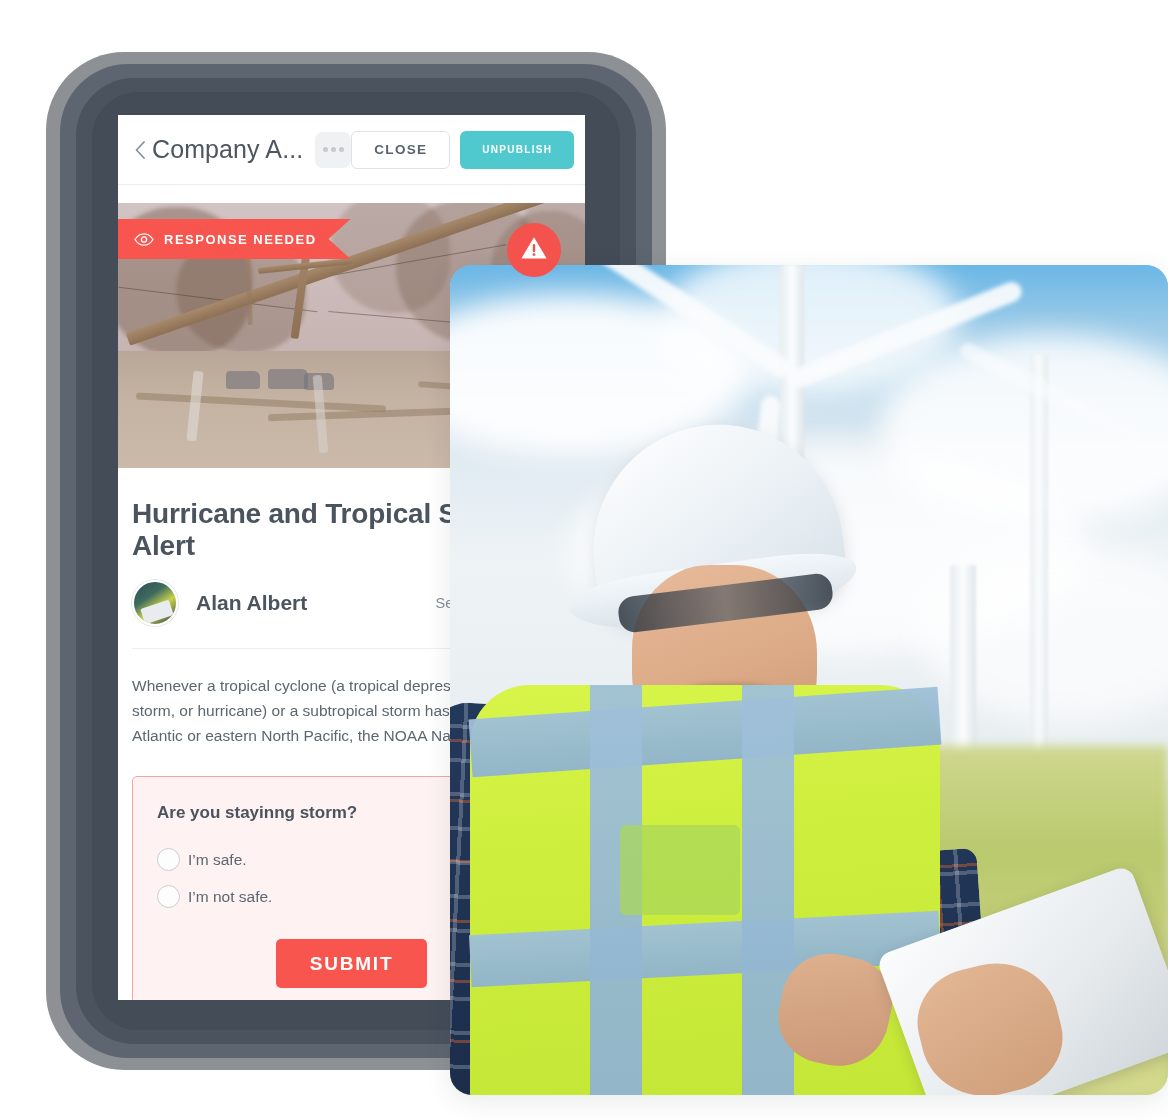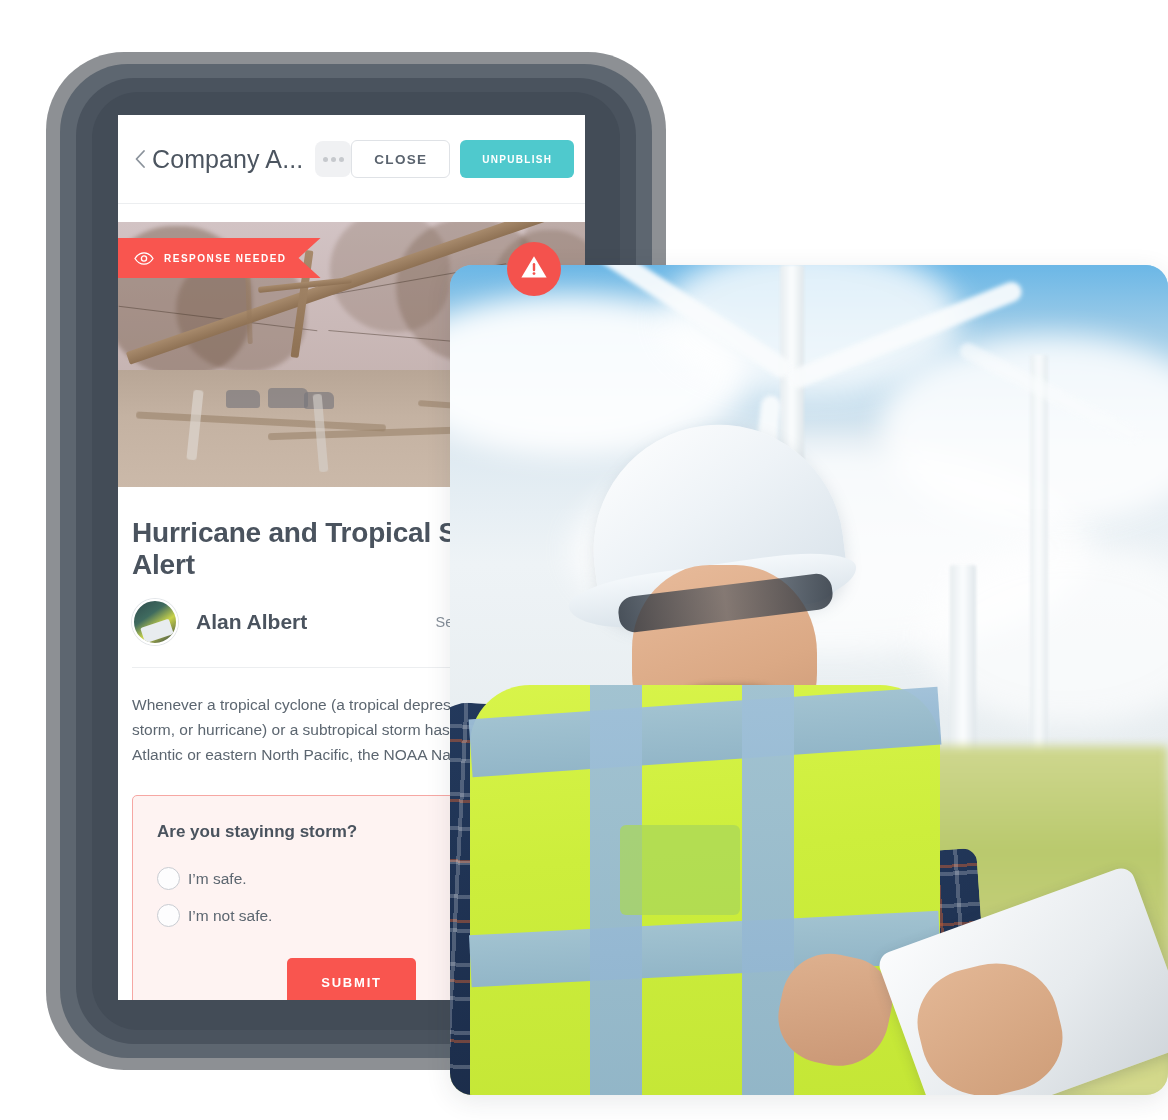--- a/index.html
+++ b/index.html
@@ -40,21 +40,21 @@
   
   .screen {
     position: absolute; left: 118px; top: 115px;
     width: 467px; height: 885px;
     background: #ffffff;
     overflow: hidden;
   }
 
   
   .app-header {
-    height: 89px; width: 100%;
+    height: 70px; width: 100%;
     display: flex; align-items: center;
     padding: 0 14px 0 16px;
     background: #ffffff;
     border-bottom: 1px solid #eceef0;
   }
   .back-chevron {
     width: 20px; height: 28px;
     display: flex; align-items: center; justify-content: center;
     margin-right: 6px; cursor: pointer;
   }
@@ -126,21 +126,21 @@
   
   .ribbon {
     position: absolute; left: 0; top: 16px; height: 40px;
     padding: 0 34px 0 16px;
     background: #f9554f; color: #fff;
     display: flex; align-items: center; gap: 10px;
     clip-path: polygon(0 0, 100% 0, calc(100% - 22px) 50%, 100% 100%, 0 100%);
     z-index: 3;
   }
   .ribbon-text {
-    font-size: 10px; font-weight: 700; letter-spacing: 1.5px;
+    font-size: 13px; font-weight: 700; letter-spacing: 1.5px;
   }
   .eye-icon svg { display: block; }
 
   .warn-badge {
     position: absolute; right: 24px; top: 20px;
     width: 54px; height: 54px; border-radius: 50%;
     background: #f4524d;
     display: flex; align-items: center; justify-content: center;
     z-index: 3; cursor: pointer;
   }
@@ -203,21 +203,21 @@
   }
   .radio {
     width: 23px; height: 23px; border-radius: 50%;
     border: 1.5px solid #c9ccd2; background: #fdfdfe; flex: 0 0 auto;
   }
   .opt-label { font-size: 15.5px; color: #5c6670; }
   .submit-wrap { display: flex; justify-content: center; margin-top: 24px; }
   .btn-submit {
     background: #f9554f; border: none; color: #fff;
     height: 49px; padding: 0 34px; border-radius: 5px;
-    font-size: 13px; font-weight: 700; letter-spacing: 1.8px;
+    font-size: 19px; font-weight: 700; letter-spacing: 1.8px;
     cursor: pointer; font-family: "Liberation Sans", sans-serif;
   }
 
   
   .photo {
     position: absolute; left: 450px; top: 265px;
     width: 718px; height: 830px;
     border-radius: 22px; overflow: hidden;
     background: linear-gradient(to bottom, #7fc0e8 0%, #bcd9ec 18%, #e7eef3 45%, #dfe6e4 62%, #cfd59d 78%, #c3cc86 100%);
     box-shadow: 0 6px 26px rgba(40,50,60,.10);

